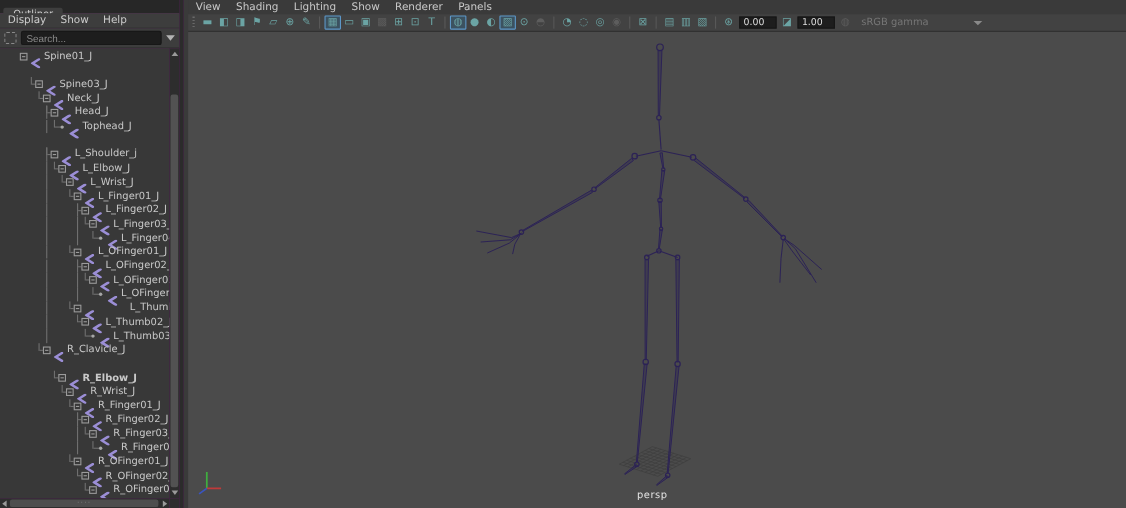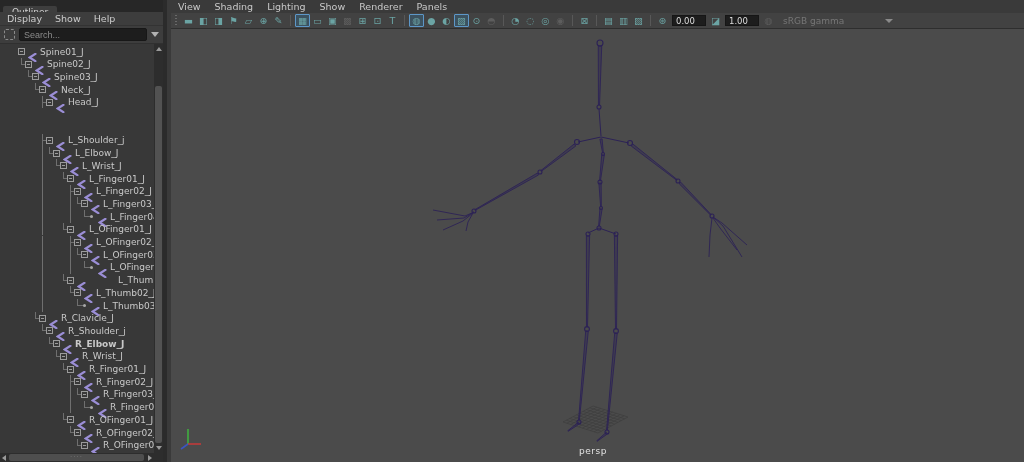--- a/index.html
+++ b/index.html
@@ -95,29 +95,20 @@
       <span class="caret-down"></span>
     </div>
     <div class="ol-tree" id="ol-tree">
         <div class="tree-row" style="top: 1px;">
           <span class="ebox" style="left: 18px;"></span>
           <span class="jicon" style="left: 28px;"><svg width="9" height="9" viewBox="0 0 9 9">
               <path d="M7.4 0.9 L1.7 4.5 L7.4 8.1" fill="none" stroke="#9b8ed6" stroke-width="2.3" stroke-linecap="round"></path>
             </svg></span>
           <span class="tlabel" style="left: 40px;">Spine01_J</span>
         </div>
-        <div class="tree-row" style="top: 13.7px;">
-          <span class="elbow-v" style="left: 21px;"></span>
-          <span class="elbow-h" style="left: 22px; width: 4px;"></span>
-          <span class="ebox" style="left: 25px;"></span>
-          <span class="jicon" style="left: 35px;"><svg width="9" height="9" viewBox="0 0 9 9">
-              <path d="M7.4 0.9 L1.7 4.5 L7.4 8.1" fill="none" stroke="#9b8ed6" stroke-width="2.3" stroke-linecap="round"></path>
-            </svg></span>
-          <span class="tlabel" style="left: 47px;">Spine02_J</span>
-        </div>
         <div class="tree-row" style="top: 26.4px;">
           <span class="elbow-v" style="left: 28px;"></span>
           <span class="elbow-h" style="left: 29px; width: 4px;"></span>
           <span class="ebox" style="left: 32px;"></span>
           <span class="jicon" style="left: 42px;"><svg width="9" height="9" viewBox="0 0 9 9">
               <path d="M7.4 0.9 L1.7 4.5 L7.4 8.1" fill="none" stroke="#9b8ed6" stroke-width="2.3" stroke-linecap="round"></path>
             </svg></span>
           <span class="tlabel" style="left: 54px;">Spine03_J</span>
         </div>
         <div class="tree-row" style="top: 39.1px;">
@@ -132,20 +123,30 @@
         <div class="tree-row" style="top: 51.8px;">
           <span class="guide" style="left: 42px;"></span>
           <span class="elbow-v" style="left: 42px;"></span>
           <span class="elbow-h" style="left: 43px; width: 4px;"></span>
           <span class="ebox" style="left: 46px;"></span>
           <span class="jicon" style="left: 56px;"><svg width="9" height="9" viewBox="0 0 9 9">
               <path d="M7.4 0.9 L1.7 4.5 L7.4 8.1" fill="none" stroke="#9b8ed6" stroke-width="2.3" stroke-linecap="round"></path>
             </svg></span>
           <span class="tlabel" style="left: 68px;">Head_J</span>
         </div>
+        <div class="tree-row" style="top: 64.5px;">
+          <span class="guide" style="left: 42px;"></span>
+          <span class="elbow-v" style="left: 49px;"></span>
+          <span class="elbow-h" style="left: 50px; width: 8px;"></span>
+          <span class="bullet" style="left: 55px;"></span>
+          <span class="jicon" style="left: 63px;"><svg width="9" height="9" viewBox="0 0 9 9">
+              <path d="M7.4 0.9 L1.7 4.5 L7.4 8.1" fill="none" stroke="#9b8ed6" stroke-width="2.3" stroke-linecap="round"></path>
+            </svg></span>
+          <span class="tlabel" style="left: 75px;">Tophead_J</span>
+        </div>
         <div class="tree-row" style="top: 102.6px;">
           <span class="guide" style="left: 42px;"></span>
           <span class="elbow-v" style="left: 49px;"></span>
           <span class="elbow-h" style="left: 50px; width: 4px;"></span>
           <span class="ebox" style="left: 53px;"></span>
           <span class="jicon" style="left: 63px;"><svg width="9" height="9" viewBox="0 0 9 9">
               <path d="M7.4 0.9 L1.7 4.5 L7.4 8.1" fill="none" stroke="#9b8ed6" stroke-width="2.3" stroke-linecap="round"></path>
             </svg></span>
           <span class="tlabel" style="left: 75px;">L_Elbow_J</span>
         </div>
@@ -286,29 +287,20 @@
           <span class="tlabel" style="left: 103px;">L_Thumb03_J</span>
         </div>
         <div class="tree-row" style="top: 267.7px;">
           <span class="elbow-v" style="left: 35px;"></span>
           <span class="elbow-h" style="left: 36px; width: 4px;"></span>
           <span class="ebox" style="left: 39px;"></span>
           <span class="jicon" style="left: 49px;"><svg width="9" height="9" viewBox="0 0 9 9">
               <path d="M7.4 0.9 L1.7 4.5 L7.4 8.1" fill="none" stroke="#9b8ed6" stroke-width="2.3" stroke-linecap="round"></path>
             </svg></span>
           <span class="tlabel" style="left: 61px;">R_Clavicle_J</span>
-        </div>
-        <div class="tree-row" style="top: 280.4px;">
-          <span class="elbow-v" style="left: 42px;"></span>
-          <span class="elbow-h" style="left: 43px; width: 4px;"></span>
-          <span class="ebox" style="left: 46px;"></span>
-          <span class="jicon" style="left: 56px;"><svg width="9" height="9" viewBox="0 0 9 9">
-              <path d="M7.4 0.9 L1.7 4.5 L7.4 8.1" fill="none" stroke="#9b8ed6" stroke-width="2.3" stroke-linecap="round"></path>
-            </svg></span>
-          <span class="tlabel" style="left: 68px;">R_Shoulder_j</span>
         </div>
         <div class="tree-row" style="top: 293.1px; font-weight: bold;">
           <span class="elbow-v" style="left: 49px;"></span>
           <span class="elbow-h" style="left: 50px; width: 4px;"></span>
           <span class="ebox" style="left: 53px;"></span>
           <span class="jicon" style="left: 63px;"><svg width="9" height="9" viewBox="0 0 9 9">
               <path d="M7.4 0.9 L1.7 4.5 L7.4 8.1" fill="none" stroke="#9b8ed6" stroke-width="2.3" stroke-linecap="round"></path>
             </svg></span>
           <span class="tlabel" style="left: 75px;">R_Elbow_J</span>
         </div>

